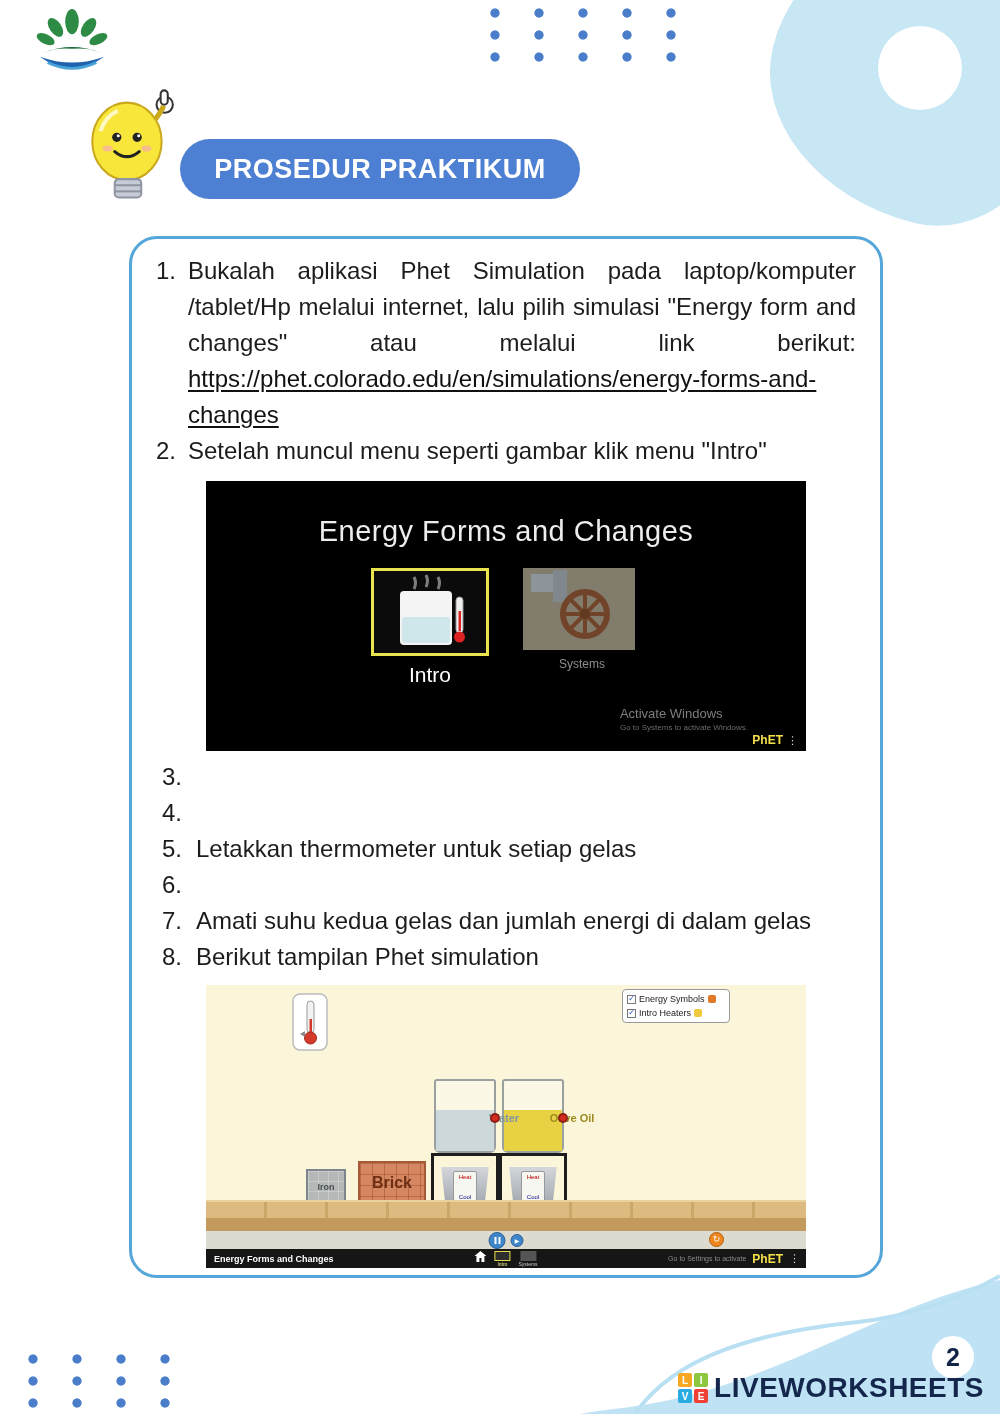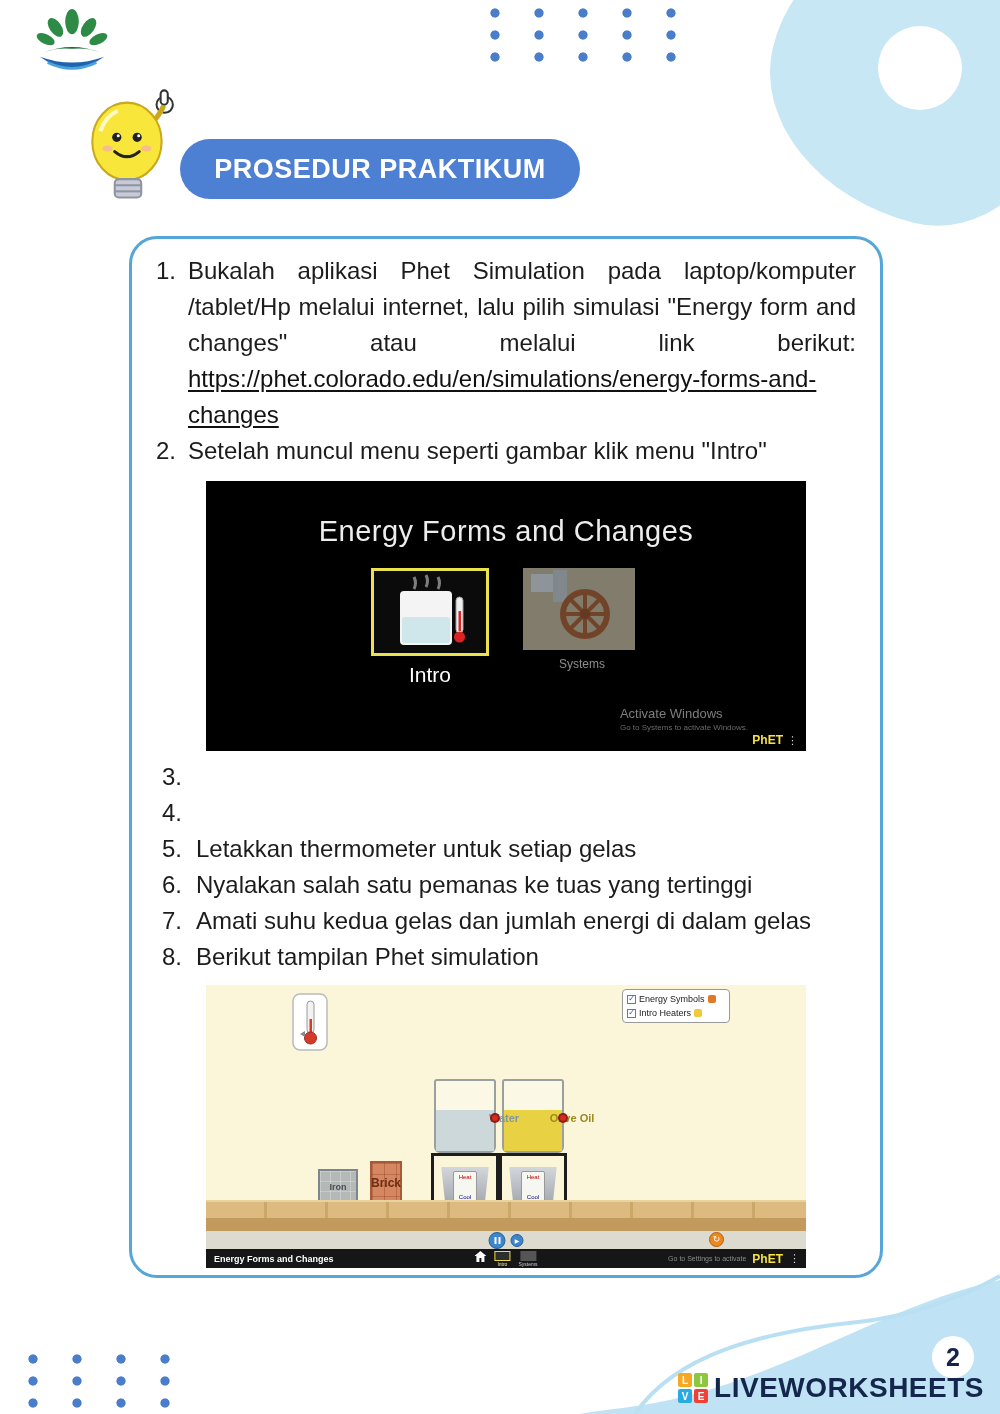--- a/index.html
+++ b/index.html
@@ -90,27 +90,27 @@
     clip-path:polygon(6% 0,94% 0,86% 100%,14% 100%); }
   .heater.left { left:232px; top:182px; }
   .heater.right { left:300px; top:182px; }
   .heater-slider { position:absolute; left:50%; top:4px; transform:translateX(-50%);
     width:24px; height:32px; background:#f7f7f2; border:1px solid #999; border-radius:2px;
     font-size:6px; text-align:center; }
   .heat-label { display:block; color:#b00; line-height:8px; padding-top:1px; }
   .cool-label { display:block; position:absolute; bottom:1px; width:100%; color:#008; line-height:8px; }
 
   .block { position:absolute; display:flex; align-items:center; justify-content:center; font-weight:bold; }
-  .block.iron { left:112px; top:184px; width:40px; height:36px;
+  .block.iron { left:100px; top:184px; width:40px; height:36px;
     background:rgba(150,158,168,.7); border:2px solid #7d858f; color:#4a4f57; font-size:9px;
     background-image:linear-gradient(rgba(255,255,255,.25) 1px, transparent 1px),
                      linear-gradient(90deg, rgba(255,255,255,.25) 1px, transparent 1px);
     background-size:10px 10px; }
-  .block.brick { left:164px; top:176px; width:32px; height:44px;
-    background:rgba(205,115,75,.85); border:2px solid #a85a38; color:#6e2f14; font-size:12px;
+  .block.brick { left:152px; top:176px; width:68px; height:44px;
+    background:rgba(205,115,75,.85); border:2px solid #a85a38; color:#6e2f14; font-size:16px;
     background-image:linear-gradient(rgba(140,60,30,.35) 1px, transparent 1px),
                      linear-gradient(90deg, rgba(140,60,30,.35) 1px, transparent 1px);
     background-size:12px 11px; }
 
   .sim-table-surface { position:absolute; left:0; top:215px; width:600px; height:18px;
     background:repeating-linear-gradient(90deg,#dcba80 0 58px,#c9a869 58px 61px);
     border-top:2px solid #e9d29d; }
   .sim-table-front { position:absolute; left:0; top:233px; width:600px; height:13px; background:#c39a5e; }
 
   .sim-controls { position:absolute; left:0; top:246px; width:600px; height:18px; background:#dddbd0; }
@@ -262,21 +262,20 @@
     </div>
     <div class="step-line">
       <span class="num">4.</span>
     </div>
     <div class="step-line">
       <span class="num">5.</span>
       <span>Letakkan thermometer untuk setiap gelas</span>
     </div>
     <div class="step-line">
       <span class="num">6.</span>
-      <span>Nyalakan salah satu pemanas ke tuas yang tertinggi</span>
     </div>
     <div class="step-line">
       <span class="num">7.</span>
       <span>Amati suhu kedua gelas dan jumlah energi di dalam gelas</span>
     </div>
     <div class="step-line">
       <span class="num">8.</span>
       <span>Berikut tampilan Phet simulation</span>
     </div>
 

